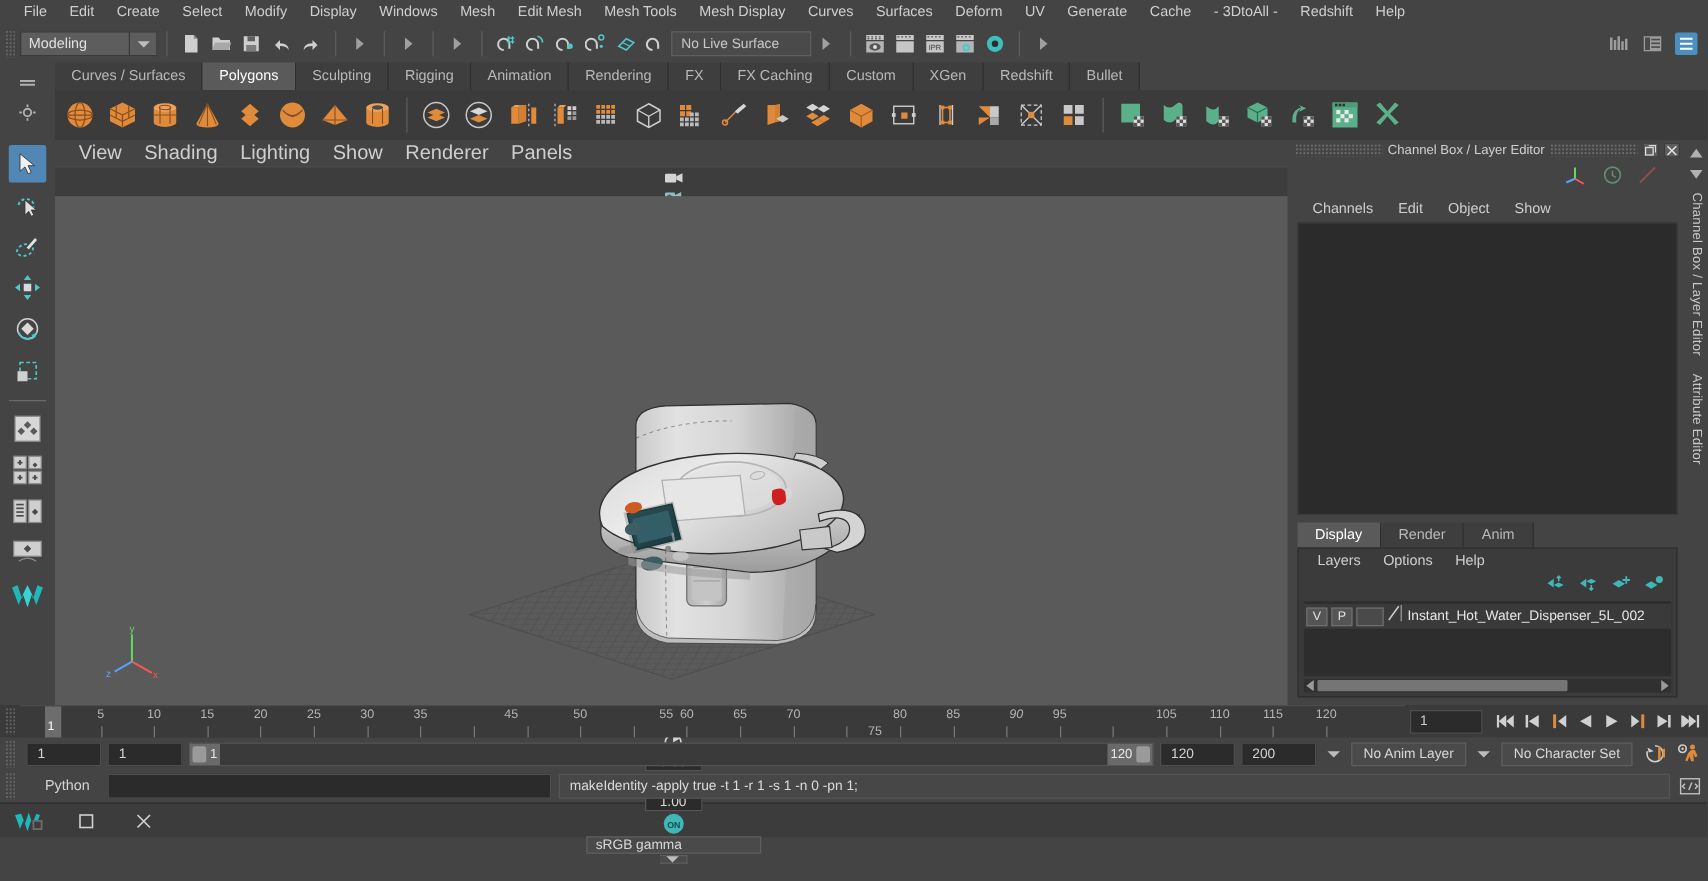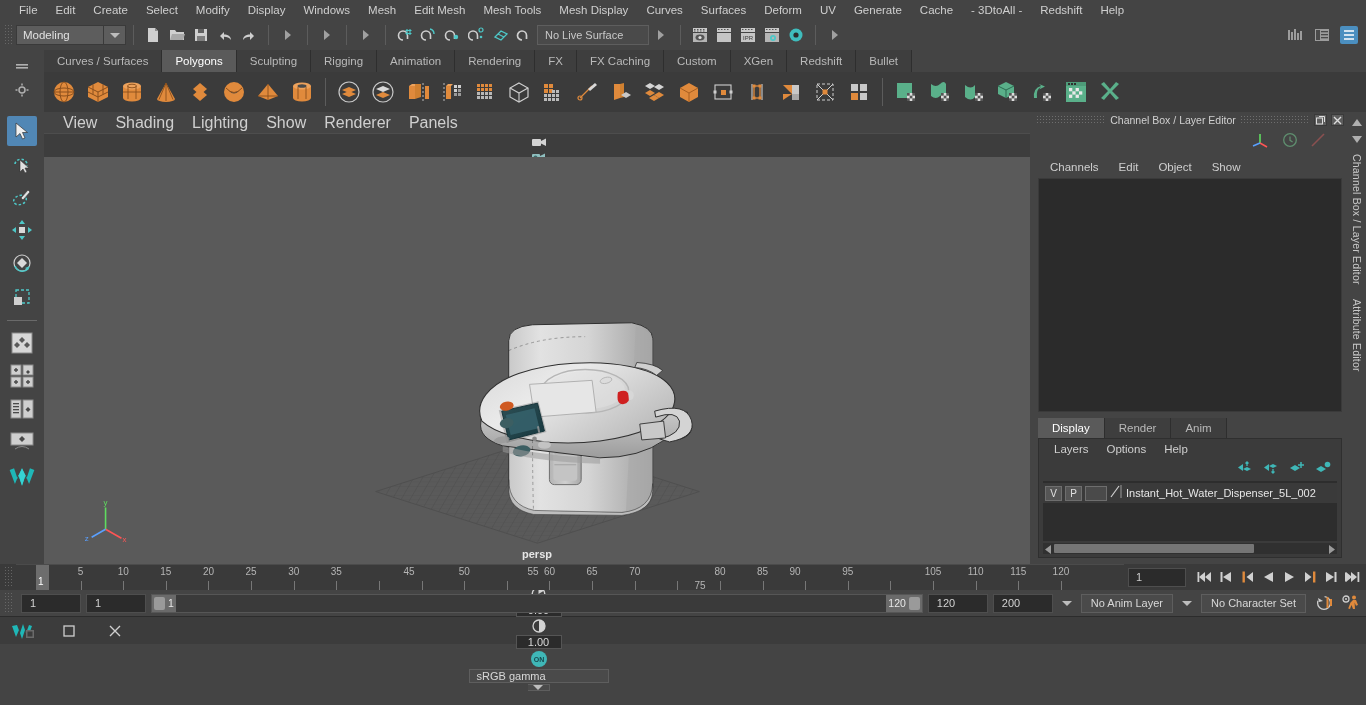--- a/index.html
+++ b/index.html
@@ -1201,21 +1201,20 @@
 
           <g transform="translate(62,390)">
             <line x1="0" y1="0" x2="0" y2="-22" stroke="#5fdc5f" stroke-width="1.6"></line>
             <line x1="0" y1="0" x2="16" y2="9" stroke="#ff5555" stroke-width="1.6"></line>
             <line x1="0" y1="0" x2="-14" y2="8" stroke="#5aa0ff" stroke-width="1.6"></line>
             <text x="-2" y="-24" fill="#5fdc5f" font-size="8" font-family="Liberation Sans">y</text>
             <text x="17" y="13" fill="#ff5555" font-size="8" font-family="Liberation Sans">x</text>
             <text x="-21" y="12" fill="#5aa0ff" font-size="8" font-family="Liberation Sans">z</text>
           </g>
         </svg>
-        <div class="vplabel">persp</div>
       </div>
     </div>
 
     <div class="rdock">
       <div class="rdock-title">
         <div class="dotline"></div>
         <span>Channel Box / Layer Editor</span>
         <div class="dotline"></div>
         <div class="winbtn">
           <svg width="9" height="9" viewBox="0 0 9 9">
@@ -1376,21 +1375,21 @@
         <div class="tlbl" style="left: 576.098px;">65</div>
         <div class="tick" style="left: 618.721px;"></div>
         <div class="tlbl" style="left: 618.721px;">70</div>
         <div class="tick" style="left: 661.344px;"></div>
         <div class="tlbl" style="left: 684px; margin-top: 14px;">75</div>
         <div class="tick" style="left: 703.967px;"></div>
         <div class="tlbl" style="left: 703.967px;">80</div>
         <div class="tick" style="left: 746.59px;"></div>
         <div class="tlbl" style="left: 746.59px;">85</div>
         <div class="tick" style="left: 789.213px;"></div>
-        <div class="tlbl" style="left: 779px;">90</div>
+        <div class="tlbl" style="left: 797px; font-style: italic;">90</div>
         <div class="tick" style="left: 831.836px;"></div>
         <div class="tlbl" style="left: 831.836px;">95</div>
         <div class="tick" style="left: 874.459px;"></div>
         <div class="tlbl" style="left: 874.459px; margin-top: 40px;">100</div>
         <div class="tick" style="left: 917.082px;"></div>
         <div class="tlbl" style="left: 917.082px;">105</div>
         <div class="tick" style="left: 959.705px;"></div>
         <div class="tlbl" style="left: 959.705px;">110</div>
         <div class="tick" style="left: 1002.33px;"></div>
         <div class="tlbl" style="left: 1002.33px; text-align: right;">115</div>
@@ -1488,20 +1487,33 @@
           <circle cx="6" cy="5" r="3" stroke="#cfcfcf" stroke-width="1.3" fill="none"></circle>
           <circle cx="6" cy="5" r="1" fill="#cfcfcf"></circle>
           <g fill="#e08a3c">
             <circle cx="14" cy="3.5" r="2"></circle>
             <path d="M13 6 l3 0 l2 5 l-2 .8 l-1.4-3.3 l.4 6.5 l-2 0 l-1.5-4 l-1.5 4 l-1.8-.6 l2.3-6 z"></path>
           </g>
         </svg>
     </div>
   </div>
 
+  <div class="cmdwrap">
+    <div class="gripdots"></div>
+    <span class="cmdlabel">Python</span>
+    <div class="cmdinput"></div>
+    <div class="cmdout">makeIdentity -apply true -t 1 -r 1 -s 1 -n 0 -pn 1;</div>
+    <div class="pb" style="margin-right:4px">
+      <svg width="18" height="16" viewBox="0 0 18 16">
+          <rect x="1.5" y="2" width="15" height="12" stroke="#c0c0c0" stroke-width="1.1" fill="none"></rect>
+          <path d="M5 6 L3 8 L5 10 M13 6 L15 8 L13 10" stroke="#c0c0c0" stroke-width="1.2" fill="none"></path>
+          <line x1="8" y1="11" x2="10.5" y2="5" stroke="#c0c0c0" stroke-width="1.2"></line>
+        </svg>
+    </div>
+  </div>
 
   <div class="taskbar">
     <div class="tbitem">
       <svg width="26" height="20" viewBox="0 0 26 20">
           <path d="M2 5 L6 16 L9 9 L12 18 L15 9 L18 16 L22 5 L19 4 L16 12 L13 3 L10 12 L7 4 Z" fill="#1fb7b7"></path>
           <rect x="16" y="9" width="8" height="8" fill="#6a6a6a"></rect>
           <rect x="17.5" y="10.5" width="5" height="5" fill="#3c3c3c"></rect>
         </svg>
     </div>
     <div class="tbitem">

